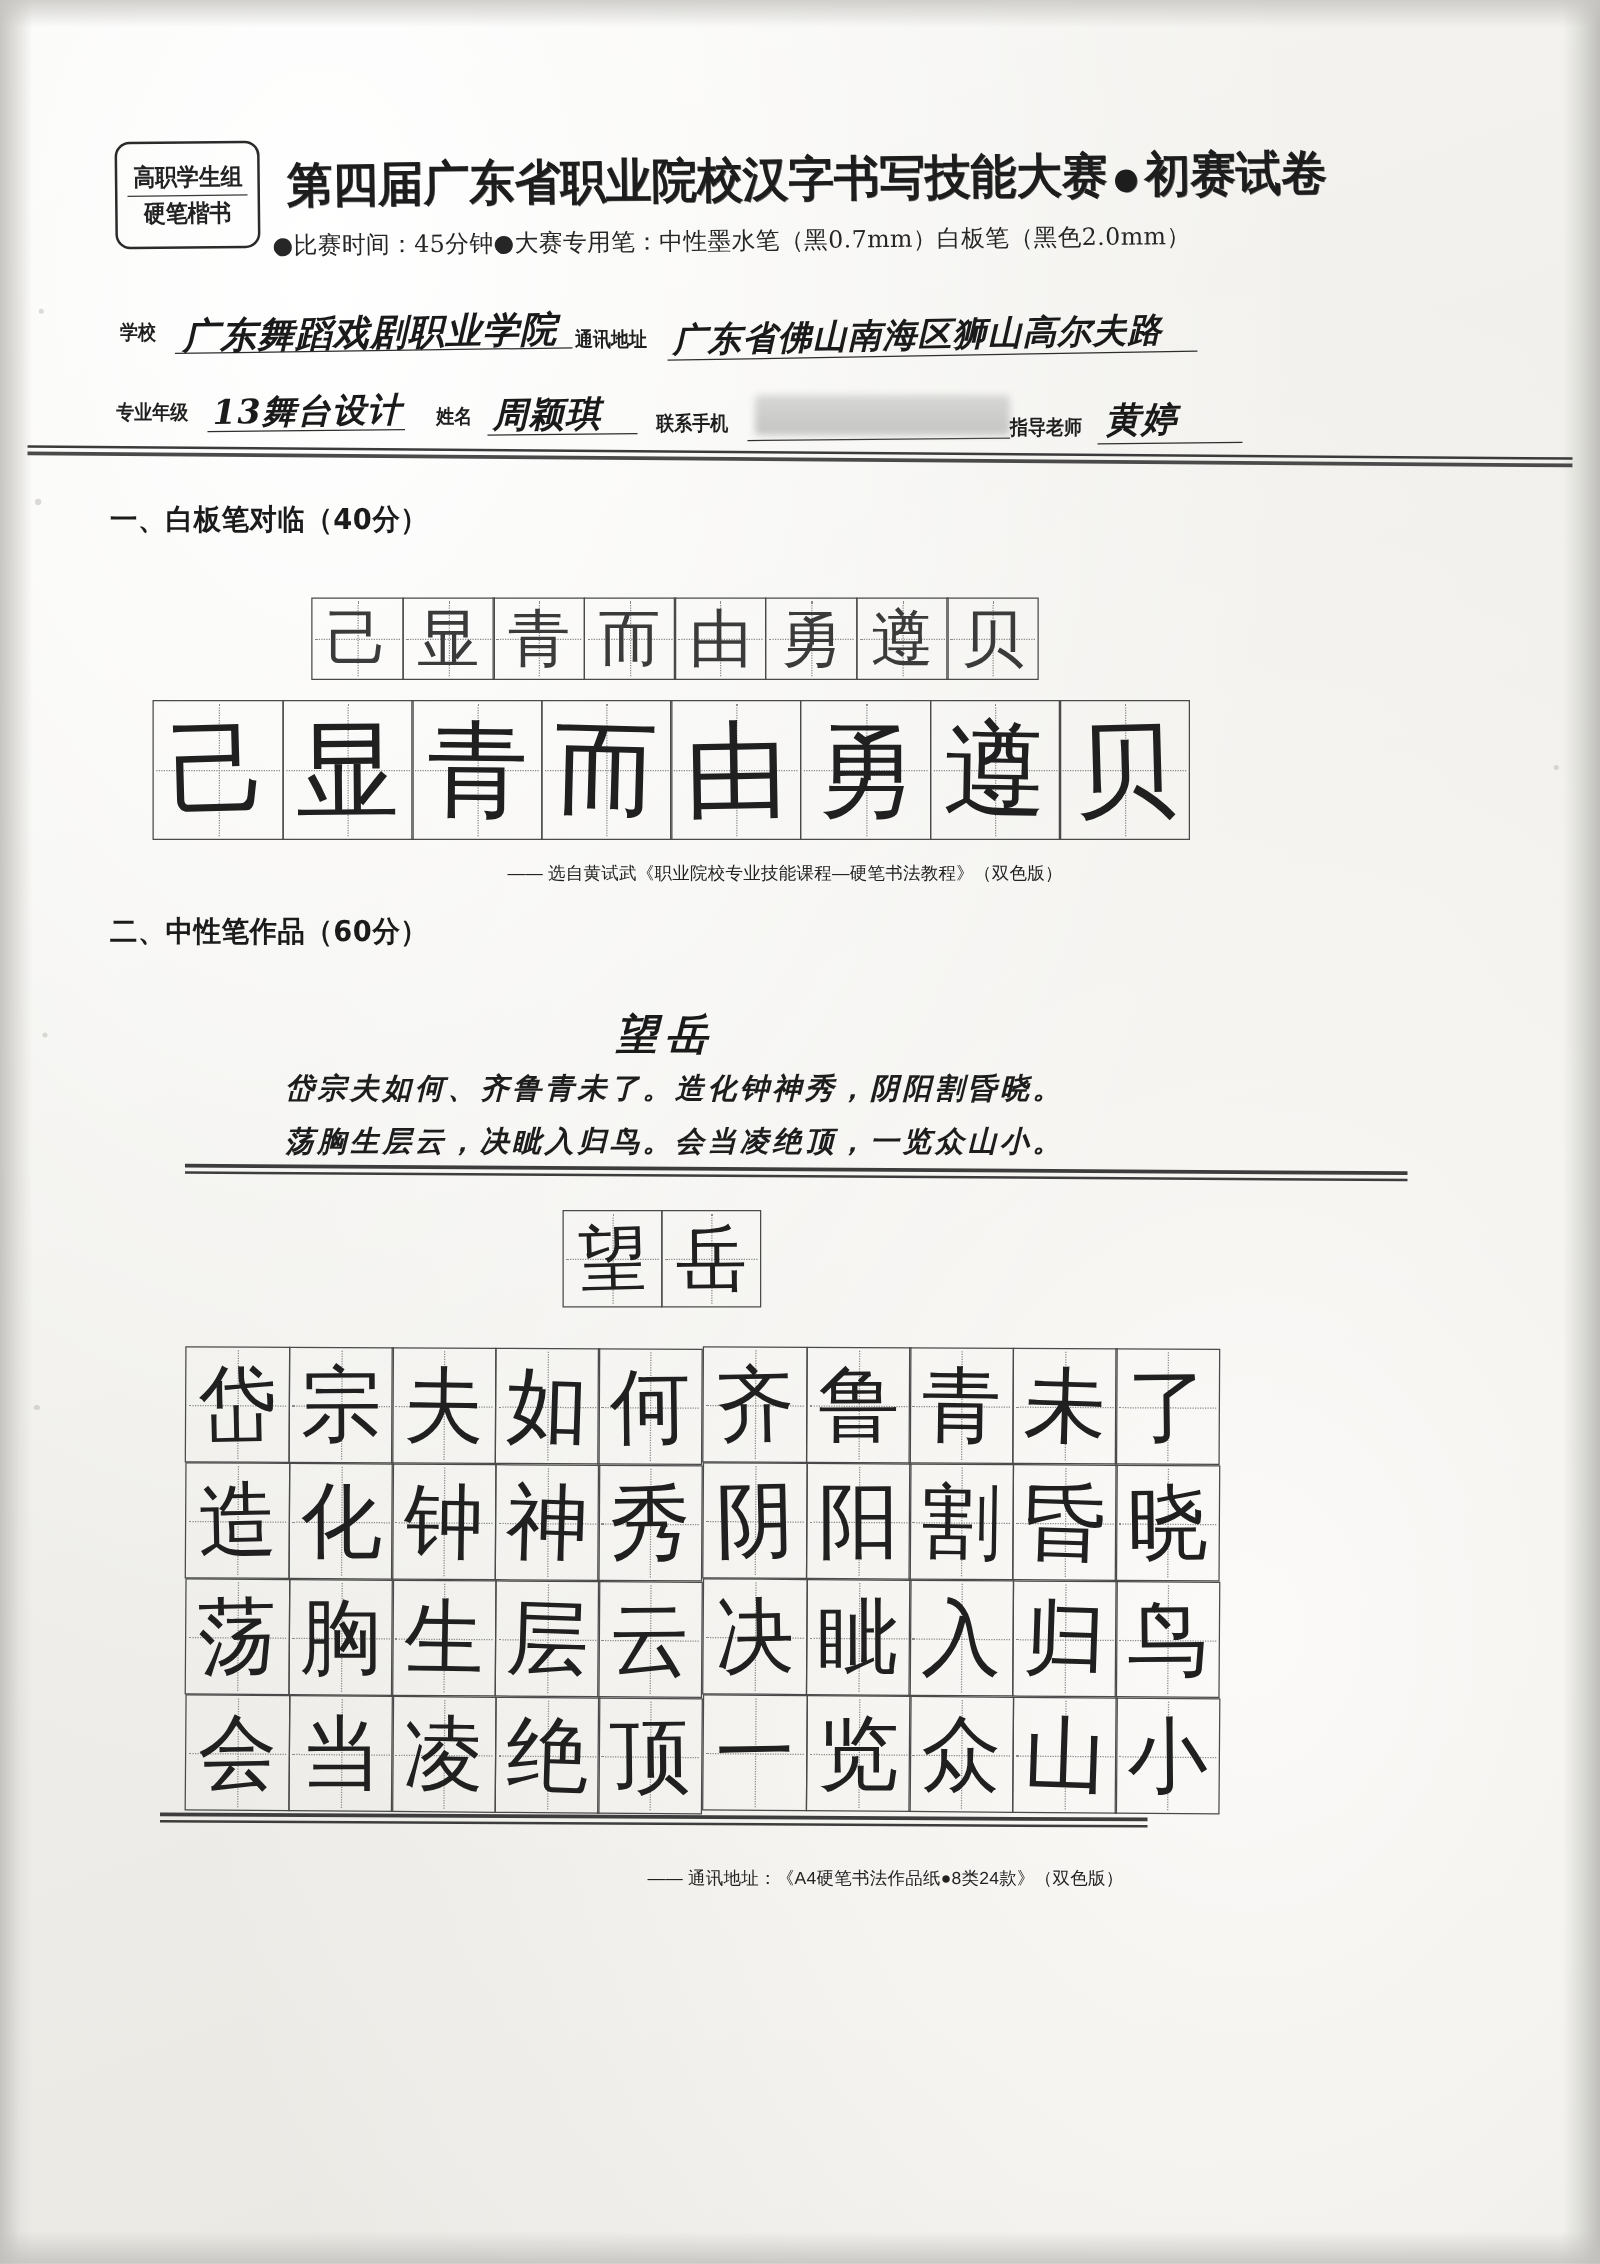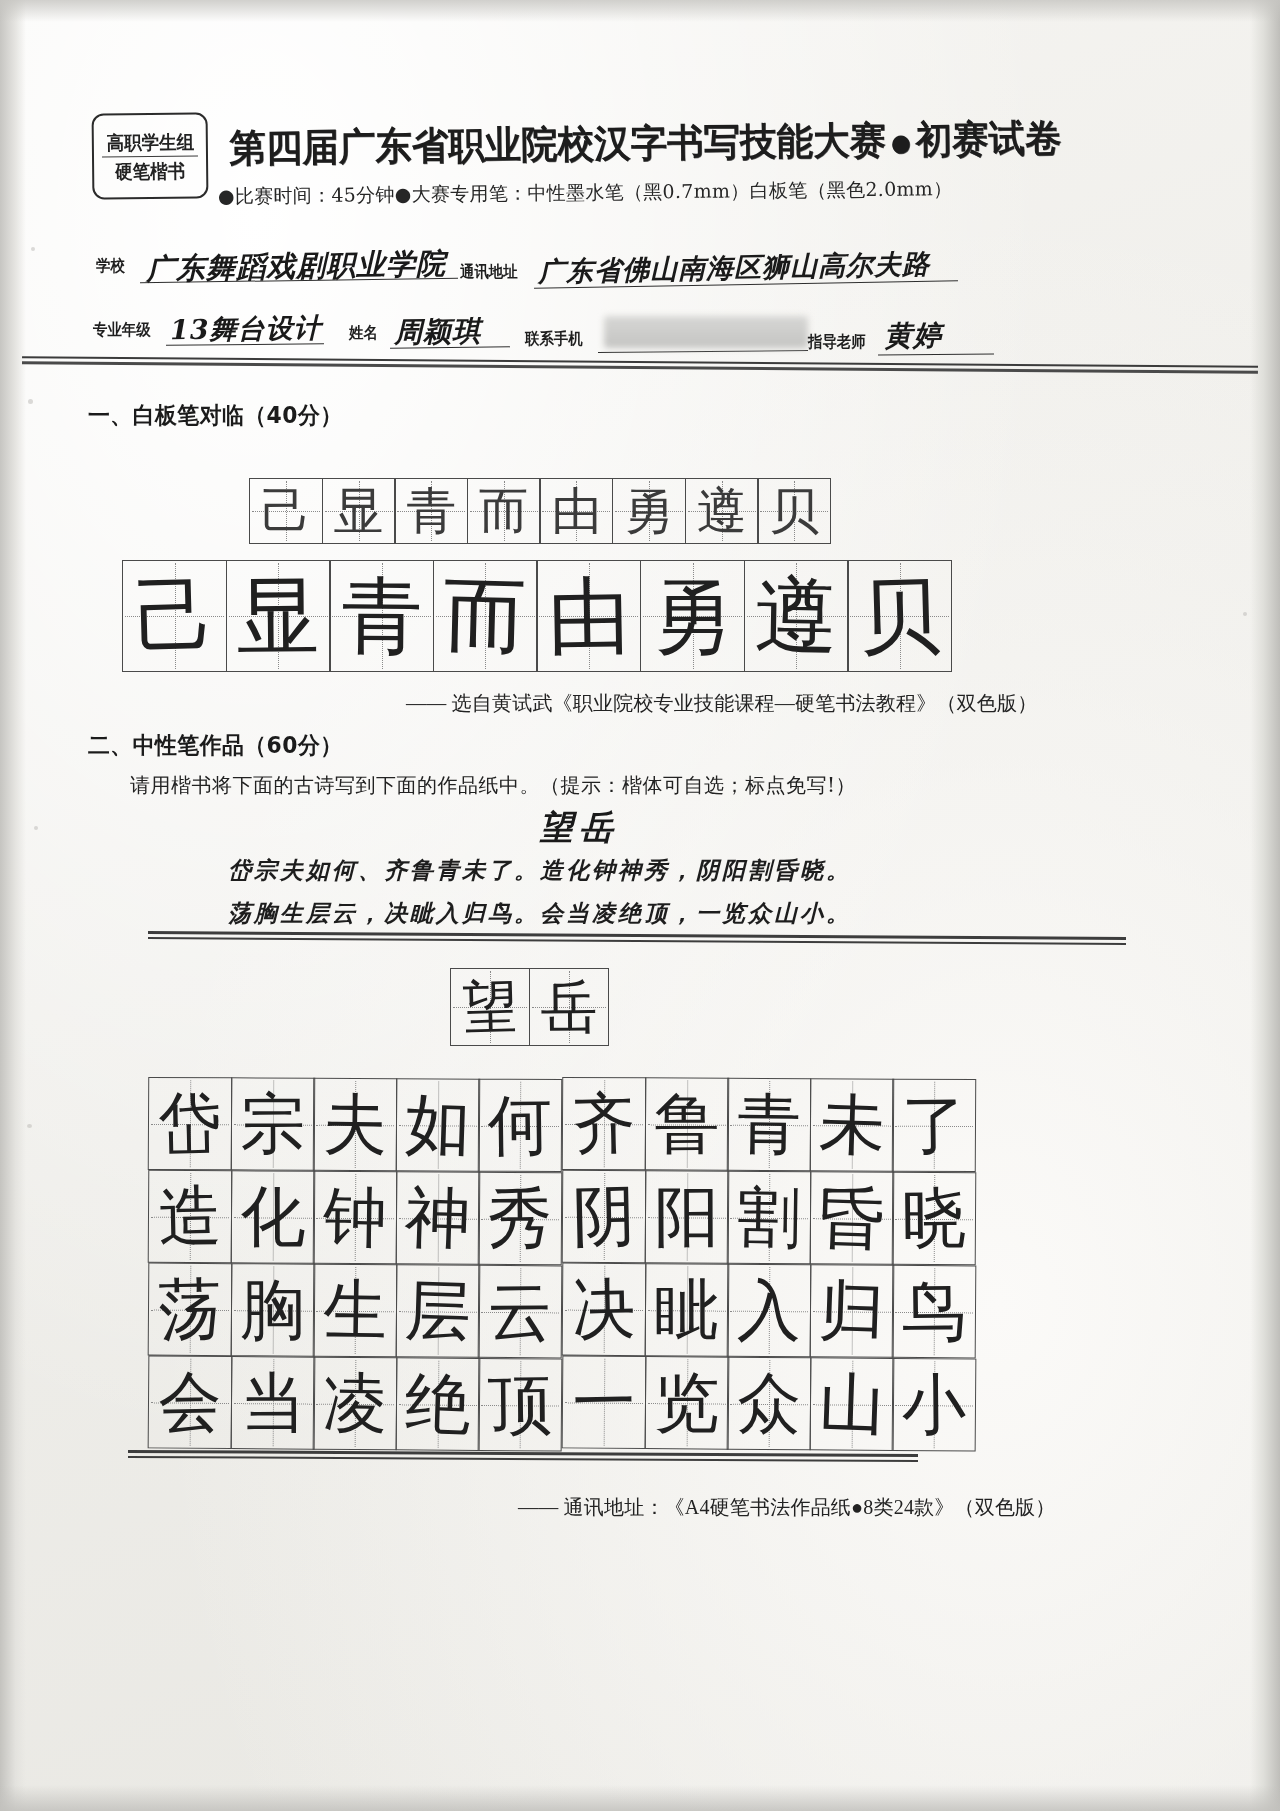--- a/index.html
+++ b/index.html
@@ -81,22 +81,22 @@
   .sec-h{
     position:absolute;font-family:"DejaVu Sans",sans-serif;font-weight:bold;
     font-size:23px;color:#1b1b1b;white-space:nowrap;letter-spacing:0.5px;
     transform:scaleX(.95);transform-origin:left center;
   }
   .sec-i{
     position:absolute;font-family:"DejaVu Serif","Liberation Serif",serif;
     font-size:20px;color:#222;white-space:nowrap;letter-spacing:0.5px;
   }
   .attrib{
-    position:absolute;font-family:Liberation Serif, serif;
-    font-size:20px;color:#222;white-space:nowrap;letter-spacing:0.2px;
+    position:absolute;font-family:Liberation Sans, sans-serif;
+    font-size:14px;color:#222;white-space:nowrap;letter-spacing:0.2px;
   }
 
   
   .grid{position:absolute;display:flex;}
   .cell{
     position:relative;box-sizing:border-box;
     border:1.4px solid #4a4a4a;margin-left:-1.4px;
     display:flex;align-items:center;justify-content:center;
     overflow:hidden;
   }
@@ -270,23 +270,22 @@
         <div class="cell" style="width: 105px; height: 112px;">
           <div class="mid-h"></div>
           <div class="mid-v"></div>
           <div class="glyph hand" style="font-size: 84px; transform: rotate(-1.5deg) scaleX(0.962);">贝</div>
         </div>
       </div>
 
     <div class="attrib" style="left:406px;top:690px;">—— 选自黄试武《职业院校专业技能课程—硬笔书法教程》（双色版）</div>
 
     <div class="sec-h" style="left:88px;top:730px;">二、中性笔作品（60分）</div>
-    <div class="sec-i" style="left:130px;top:772px;">请用楷书将下面的古诗写到下面的作品纸中。（提示：楷体可自选；标点免写!）</div>
-
-    <div class="poem-title" style="left:539px;top:805px;">望岳</div>
+
+    <div class="poem-title" style="left:492px;top:805px;">望岳</div>
     <div class="poem-line" style="left:228px;top:898px;">荡胸生层云，决眦入归鸟。会当凌绝顶，一览众山小。</div>
     <div class="poem-line" style="left:228px;top:855px;">岱宗夫如何、齐鲁青未了。造化钟神秀，阴阳割昏晓。</div>
 
     <div class="hr-thick" style="left:148px;top:934px;width:978px;height:3px;transform:rotate(0.35deg);"></div>
     <div class="hr-thick" style="left:148px;top:940px;width:978px;height:2px;transform:rotate(0.35deg);"></div>
 
     <div class="grid" id="grid-worktitle" style="left:450px;top:968px;">
         <div class="cell" style="width: 80px; height: 78px;">
           <div class="mid-h"></div>
           <div class="mid-v"></div>

